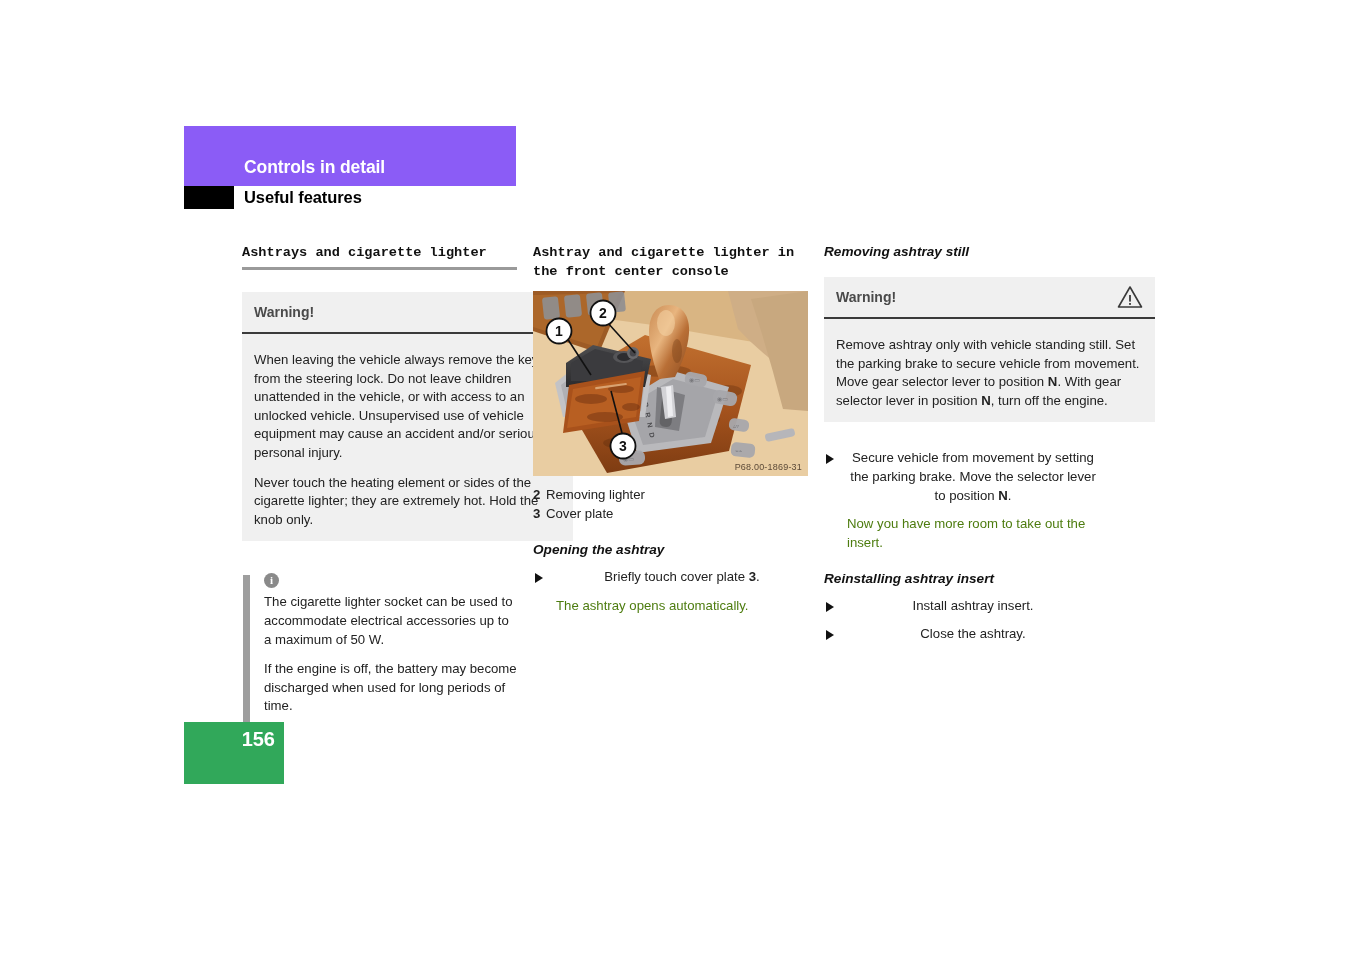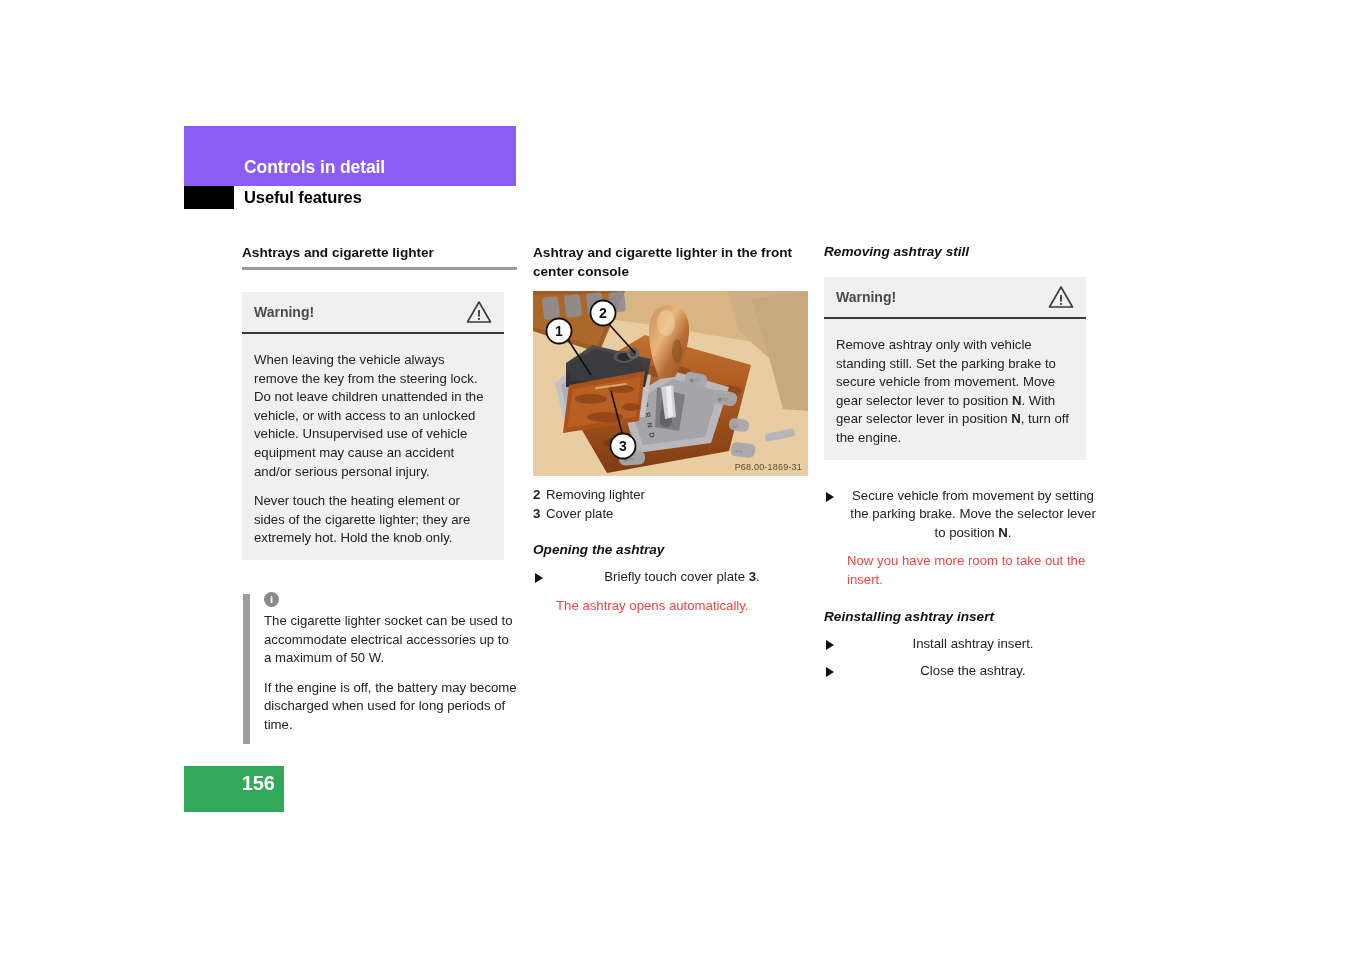--- a/index.html
+++ b/index.html
@@ -55,39 +55,40 @@
   #col-mid    { left: 533px; }
   #col-right  { left: 824px; }
 
   
   .col-heading {
     font-size: 13.6px;
     font-weight: bold;
     line-height: 19px;
     color: #111;
     margin: 0;
+    font-family: Liberation Mono, monospace;
   }
   .heading-rule {
     height: 3px;
     background: #9a9a9a;
     margin-top: 5px;
   }
   .sub-heading {
     font-size: 13.6px;
     font-weight: bold;
     font-style: italic;
     color: #111;
     margin: 0;
     line-height: 18px;
   }
 
   
   .warning-box {
     background: #f0f0f0;
-    width: 262px;
+    width: 331px;
   }
   .warning-head {
     position: relative;
     height: 42px;
     border-bottom: 2px solid #3a3a3a;
   }
   .warning-title {
     position: absolute;
     left: 12px; top: 12px;
     font-size: 14px;
@@ -192,31 +193,31 @@
     width: 0; height: 0;
     border-left: 8px solid #111;
     border-top: 5px solid transparent;
     border-bottom: 5px solid transparent;
   }
   .sub-para {
     padding-left: 23px;
     margin-top: 10px;
     font-size: 13.2px;
     line-height: 18.6px;
-    color: #ef4444;
+    color: #4d7c0f;
   }
   .gap-lg { height: 18px; }
 
   b.inline { font-weight: bold; }
 
   
   #page-footer {
     position: absolute;
-    left: 184px; top: 766px;
-    width: 100px; height: 46px;
+    left: 184px; top: 722px;
+    width: 100px; height: 62px;
     background: #31a85a;
   }
   #page-number {
     position: absolute;
     right: 9px; top: 6px;
     font-size: 20px;
     font-weight: bold;
     color: #ffffff;
   }
 </style>

